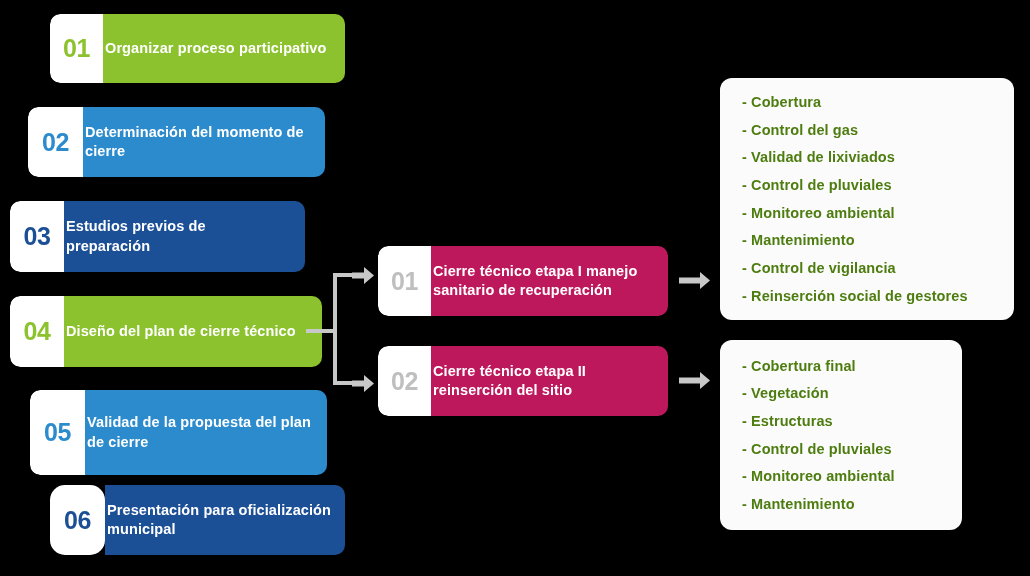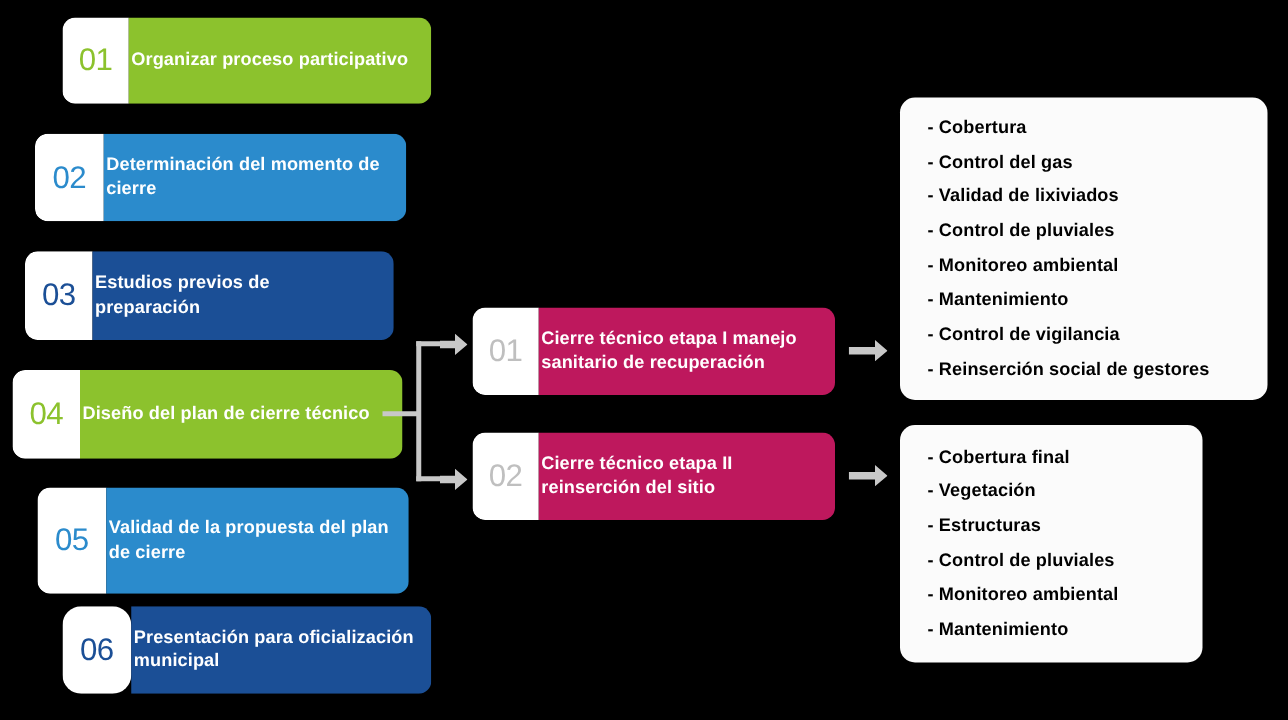--- a/index.html
+++ b/index.html
@@ -25,21 +25,21 @@
     overflow: hidden;
     box-sizing: border-box;
   }
   .step-num {
     flex: 0 0 auto;
     background: #ffffff;
     display: flex;
     align-items: center;
     justify-content: center;
     font-size: 25px;
-    font-weight: normal;
+    font-weight: bold;
     letter-spacing: -0.5px;
     border-radius: 10px 0 0 10px;
   }
   .step-body {
     flex: 1 1 auto;
     display: flex;
     align-items: center;
     padding: 0 14px 0 2px;
     color: #ffffff;
     font-size: 14.5px;
@@ -63,21 +63,21 @@
     position: absolute;
     background: #fbfbfb;
     border-radius: 12px;
     box-sizing: border-box;
     padding: 16px 20px 16px 22px;
     display: flex;
     flex-direction: column;
     justify-content: center;
   }
   .list-item {
-    color: #000000;
+    color: #4d7c0f;
     font-size: 14.5px;
     font-weight: bold;
     line-height: 1.0;
     padding: 6.6px 0;
     letter-spacing: 0.1px;
     white-space: nowrap;
   }
 
   
   .conn-stub {
@@ -109,21 +109,21 @@
   <div class="step-card c-green" style="left:50px; top:14px; width:295px; height:69px;">
     <div class="step-num" style="width:53px;">01</div>
     <div class="step-body">Organizar proceso participativo</div>
   </div>
 
   <div class="step-card c-blue" style="left:28px; top:107px; width:297px; height:70px;">
     <div class="step-num" style="width:55px;">02</div>
     <div class="step-body">Determinación del momento de cierre</div>
   </div>
 
-  <div class="step-card c-navy" style="left:20px; top:201px; width:295px; height:71px;">
+  <div class="step-card c-navy" style="left:10px; top:201px; width:295px; height:71px;">
     <div class="step-num" style="width:54px;">03</div>
     <div class="step-body">Estudios previos de preparación</div>
   </div>
 
   <div class="step-card c-green" style="left:10px; top:296px; width:312px; height:71px;">
     <div class="step-num" style="width:54px;">04</div>
     <div class="step-body">Diseño del plan de cierre técnico</div>
   </div>
 
   <div class="step-card c-blue" style="left:30px; top:390px; width:297px; height:85px;">

